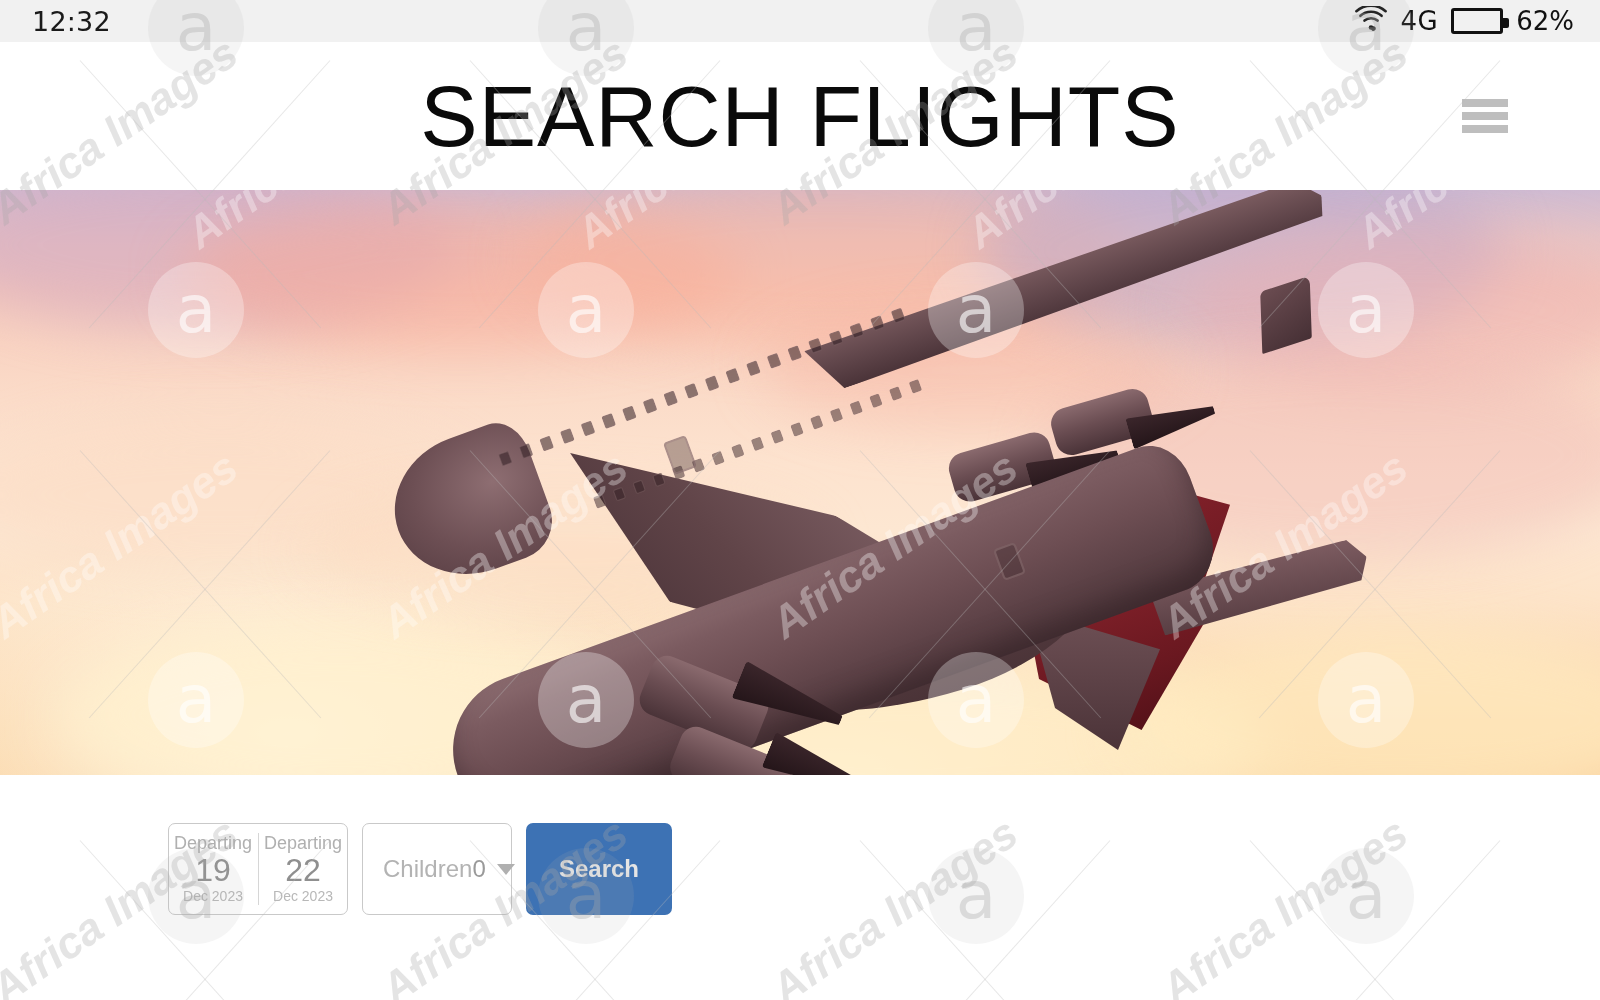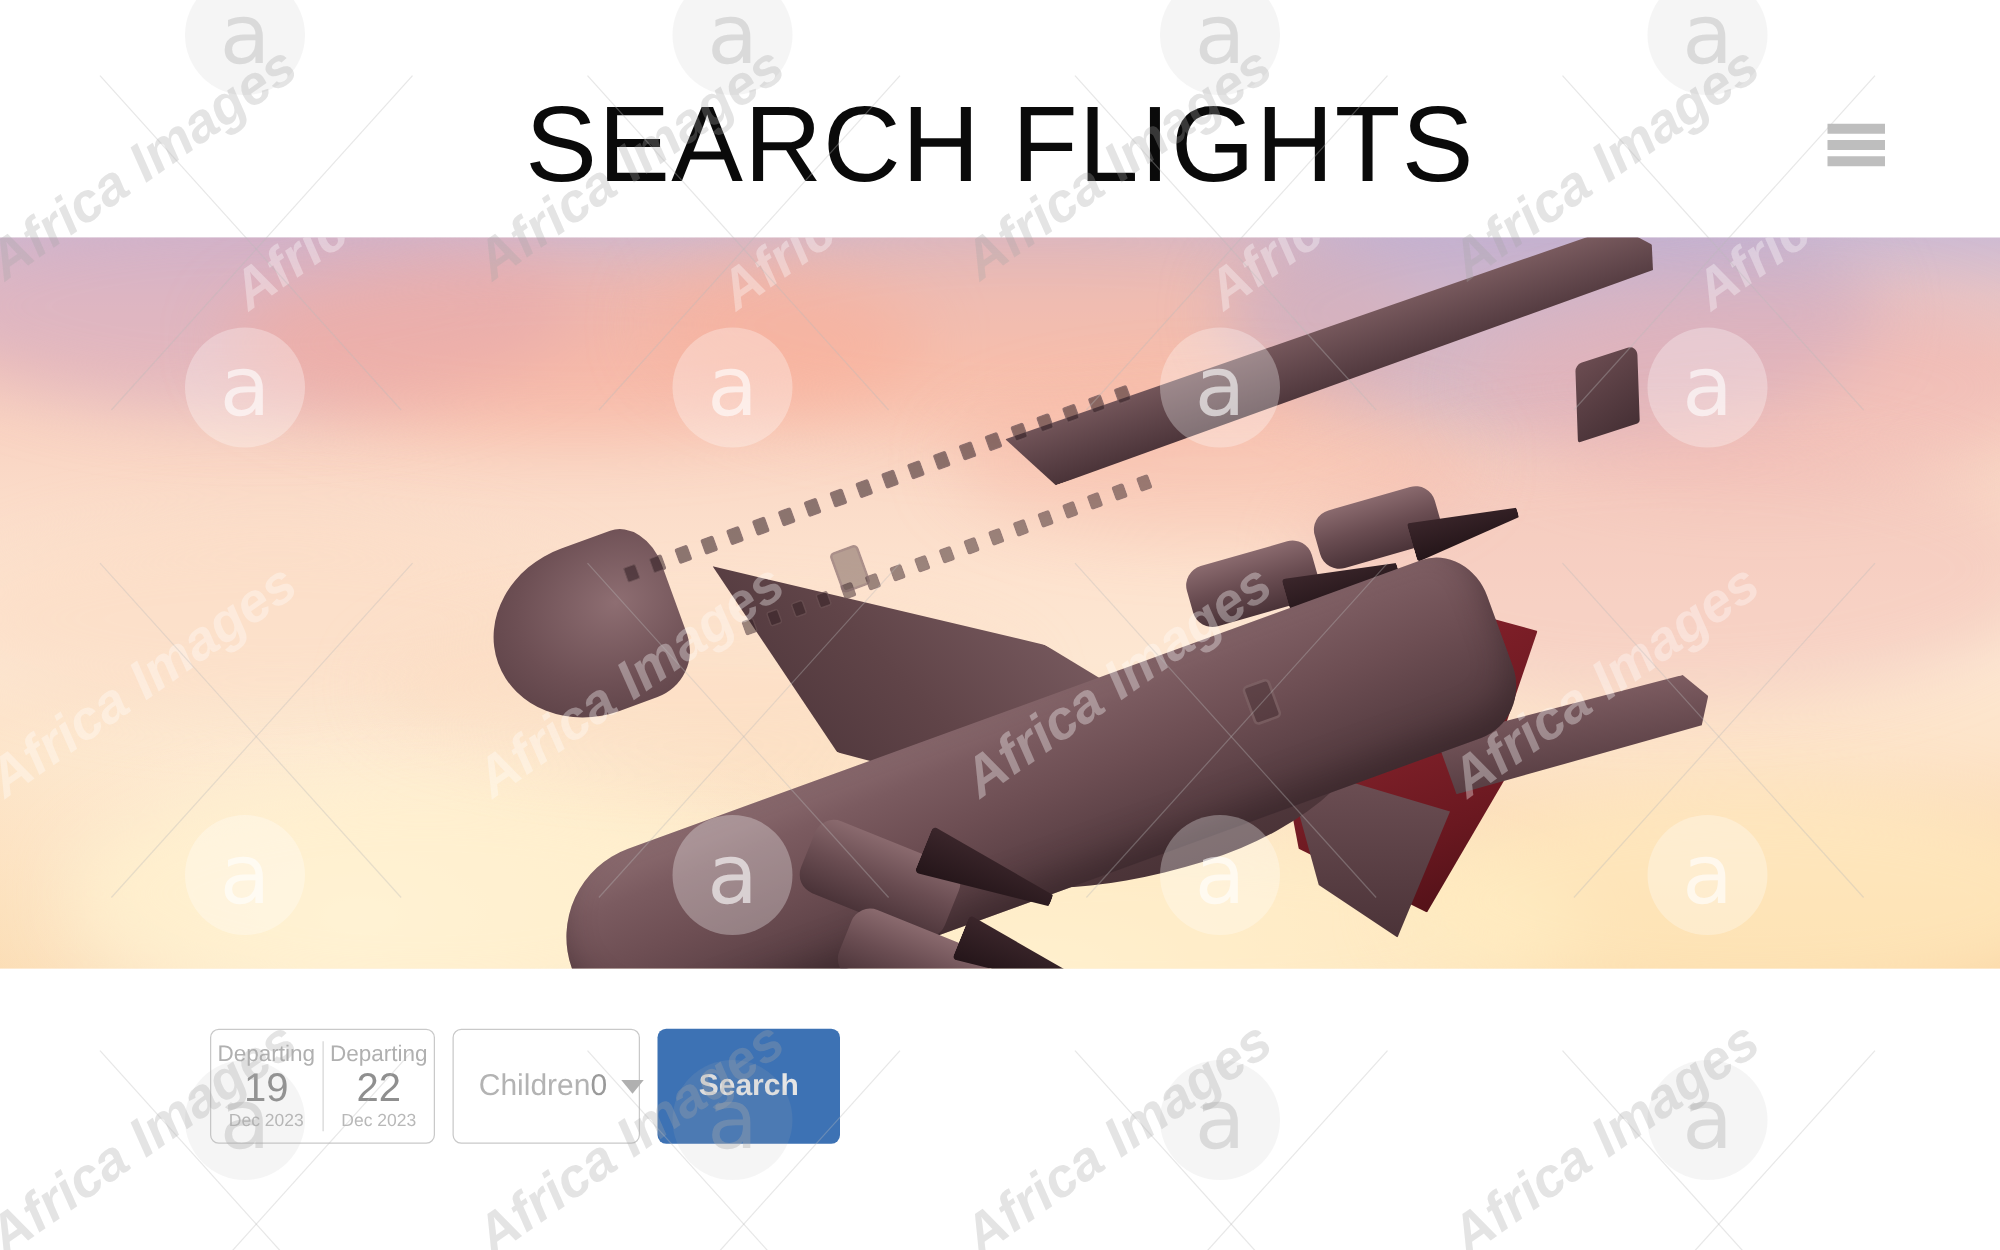--- a/index.html
+++ b/index.html
@@ -448,20 +448,39 @@
     display: flex;
     align-items: center;
     justify-content: center;
   }
 </style>
 </head>
 <body>
 
 <div class="screen">
 
+  <div class="status-bar">
+    <div class="status-time">12:32</div>
+    <div class="status-right">
+      <span class="wifi-icon">
+        <svg width="34" height="26" viewBox="0 0 34 26">
+          <path d="M17 22.5a2.4 2.4 0 110 .1z" fill="#111"></path>
+          <circle cx="17" cy="21.5" r="2.3" fill="#111"></circle>
+          <path d="M10.5 14.6a10 10 0 0113 0" stroke="#111" stroke-width="2.6" fill="none" stroke-linecap="round"></path>
+          <path d="M6.4 9.8a16 16 0 0121.2 0" stroke="#111" stroke-width="2.6" fill="none" stroke-linecap="round"></path>
+          <path d="M2.4 5.2a22 22 0 0129.2 0" stroke="#111" stroke-width="2.6" fill="none" stroke-linecap="round"></path>
+        </svg>
+      </span>
+      <span class="net-label">4G</span>
+      <span class="battery">
+        <span class="battery-fill" style="width:62%"></span>
+      </span>
+      <span class="battery-pct">62%</span>
+    </div>
+  </div>
 
   <div class="header">
     <h1 class="page-title">SEARCH FLIGHTS</h1>
     <div class="hamburger">
       <span></span>
         <span></span>
         <span></span>
     </div>
   </div>
 

